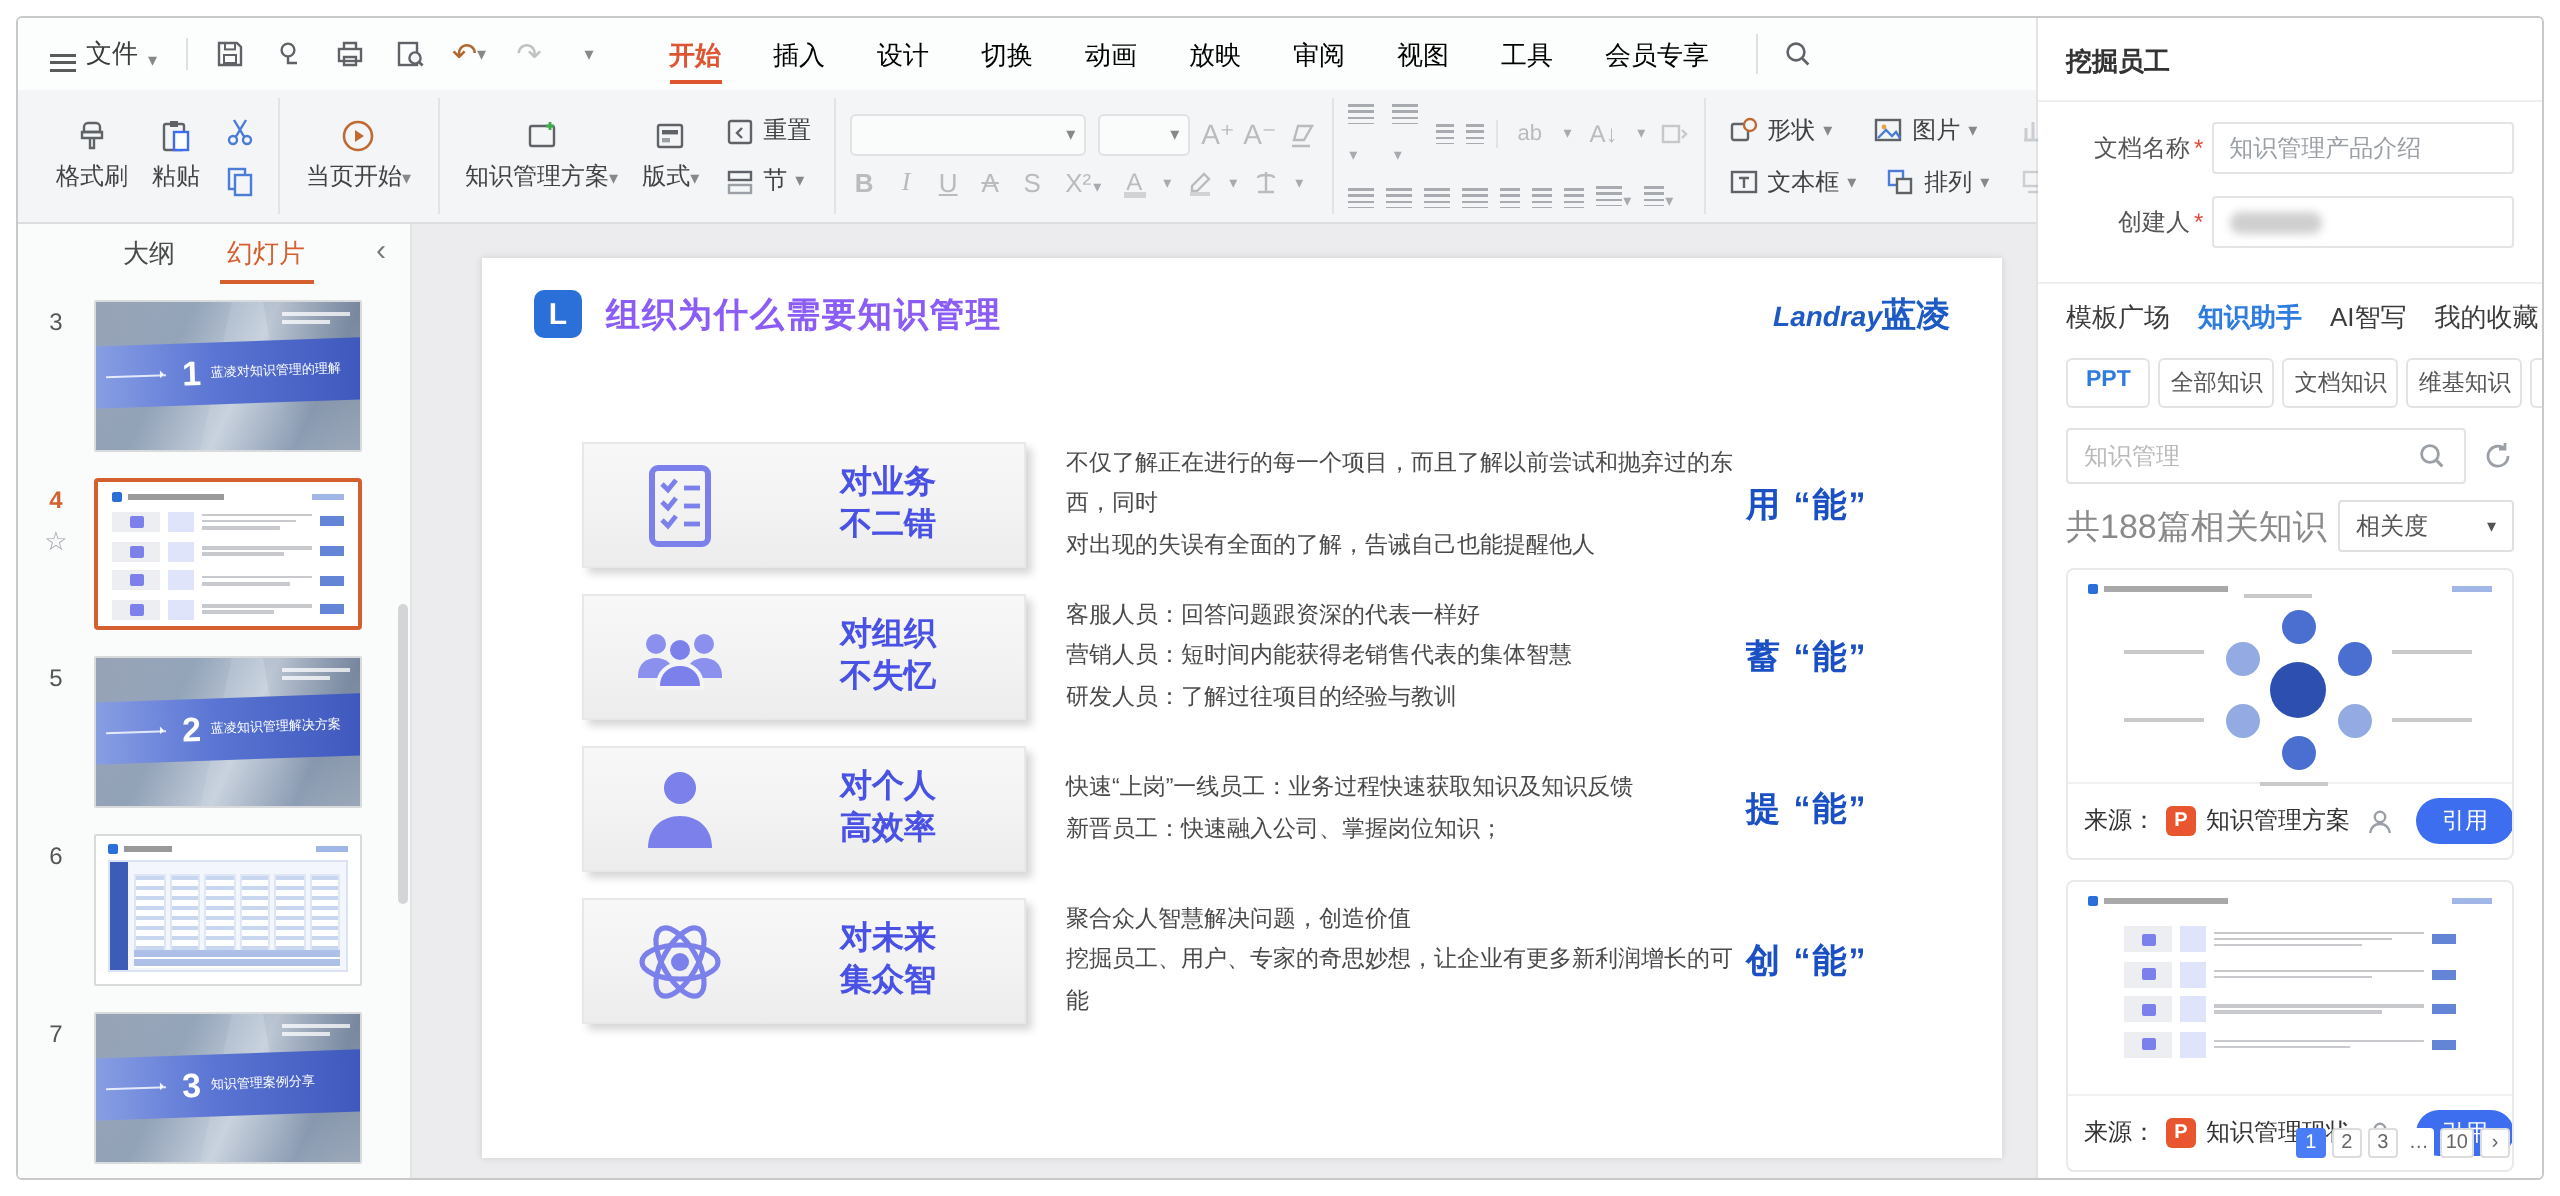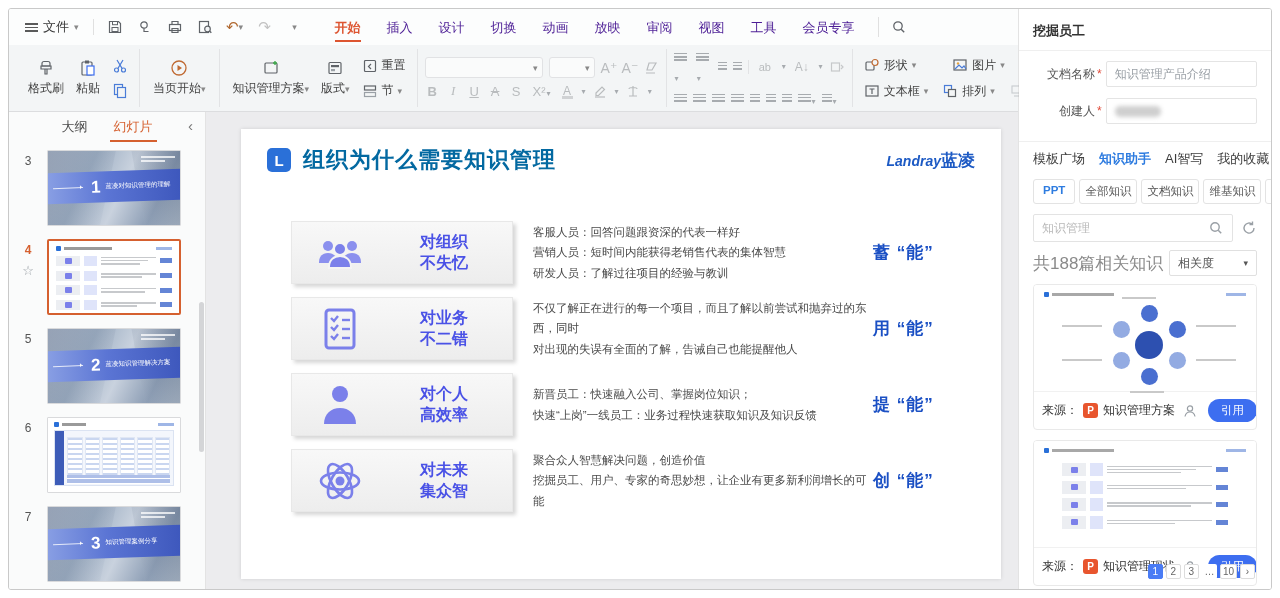--- a/index.html
+++ b/index.html
@@ -2,31 +2,31 @@
 <html><head>
 <meta charset="utf-8">
 <style>
   * { margin:0; padding:0; box-sizing:border-box; }
   html,body { width:1280px; height:598px; font-family:"Liberation Sans","DejaVu Sans",sans-serif; background:#fff; }
   .screen { position:relative; width:1280px; height:598px; background:#fff; overflow:hidden; }
   .window { position:absolute; left:8px; top:8px; width:1264px; height:582px; border:1px solid #c9c9c9; border-radius:3px; background:#fff; overflow:hidden; display:flex; }
   .left-app { width:1010px; height:100%; display:flex; flex-direction:column; border-right:1px solid #e3e3e3; }
   
   .menubar { height:36px; background:#fcfdfd; display:flex; align-items:center; padding:0 10px; flex:0 0 auto; }
-  .mb-file { display:flex; align-items:center; gap:5px; font-size:13px; color:#3a3a3a; padding:0 6px; cursor:pointer; }
+  .mb-file { display:flex; align-items:flex-end; gap:5px; font-size:13px; color:#3a3a3a; padding:0 6px; cursor:pointer; }
   .hamb { width:13px; height:9px; background:repeating-linear-gradient(to bottom,#5a5a5a 0 1.5px,transparent 1.5px 3.75px); }
   .car { font-size:9px; color:#888; }
   .mb-sep { width:1px; height:16px; background:#e0e0e0; margin:0 8px; }
   .qbar { display:flex; align-items:center; gap:4px; }
   .qbtn { width:26px; height:24px; display:flex; align-items:center; justify-content:center; border-radius:3px; cursor:pointer; }
   .qbtn svg { display:block; }
   .undo { color:#b0682f; font-size:15px; }
   .redo { color:#c2c2c2; font-size:15px; }
   .tabs { display:flex; align-items:center; margin-left:14px; }
-  .tab { font-size:13px; color:#4c1d95; padding:9px 13px 7px; cursor:pointer; position:relative; white-space:nowrap; }
+  .tab { font-size:13px; color:#000000; padding:9px 13px 7px; cursor:pointer; position:relative; white-space:nowrap; }
   .tab.active { color:#dd5531; font-weight:bold; }
   .tab.active::after { content:""; position:absolute; left:13px; right:13px; bottom:2px; height:2px; background:#dd5531; }
   .mb-search { margin-left:10px; padding-left:12px; border-left:1px solid #e0e0e0; height:20px; display:flex; align-items:center; cursor:pointer; }
   
   .toolbar { height:67px; background:#f3f5f6; border-bottom:1px solid #dcdddf; display:flex; align-items:stretch; padding:4px 6px; flex:0 0 auto; }
   .tg { display:flex; align-items:center; padding:0 7px; position:relative; }
   .tg + .tg { border-left:1px solid #e2e3e5; }
   .bigbtn { display:flex; flex-direction:column; align-items:center; justify-content:center; gap:3px; padding:2px 6px; font-size:12px; color:#424242; cursor:pointer; border-radius:3px; white-space:nowrap; }
   .minicol { display:flex; flex-direction:column; gap:4px; margin-left:2px; }
   .sbtn { display:flex; align-items:center; gap:4px; font-size:12px; color:#424242; cursor:pointer; padding:2px 4px; border-radius:3px; white-space:nowrap; }
@@ -89,21 +89,21 @@
   .m6-side { width:9px; background:#3d5cb8; }
   .m6-cols { flex:1; padding:6px 3px 2px; display:flex; gap:2px; }
   .m6-col { flex:1; background:repeating-linear-gradient(to bottom,#c9d6f0 0 2px,#fff 2px 5px); border:0.5px solid #e0e7f4; }
   .m6-bot { position:absolute; left:12px; right:3px; bottom:1px; height:9px; background:repeating-linear-gradient(to bottom,#aebfe8 0 3.5px,#fff 3.5px 4.5px); }
   .tp-scroll { position:absolute; right:1px; top:190px; width:5px; height:150px; background:#d4d5d7; border-radius:3px; cursor:pointer; }
   
   .canvas { flex:1; background:#ececee; position:relative; }
   .slide { position:absolute; left:35px; top:17px; width:760px; height:450px; background:#fff; box-shadow:0 0 4px rgba(0,0,0,.12); }
   .sl-head { display:flex; align-items:center; padding:16px 26px 0; }
   .sl-badge { width:24px; height:24px; background:#2a70d8; border-radius:5px; color:#fff; font-weight:bold; font-size:15px; display:flex; align-items:center; justify-content:center; margin-right:12px; }
-  .sl-title { font-size:22px; font-weight:bold; color:#0369a1; letter-spacing:1px;font-family:Liberation Mono, monospace; }
+  .sl-title { font-size:17px; font-weight:bold; color:#8b5cf6; letter-spacing:1px;font-family:Liberation Mono, monospace; }
   .sl-logo { margin-left:auto; font-size:14px; font-weight:bold; color:#1d5ac4; font-style:italic; }
   .sl-logo .cn { font-style:normal; font-size:17px; }
   .sl-rows { position:absolute; left:50px; right:40px; top:92px; display:flex; flex-direction:column; gap:13px; }
   .srow { display:flex; align-items:stretch; height:63px; }
   .sbox { width:222px; background:linear-gradient(180deg,#f8f8f8,#ededed); border:1px solid #e8e8e8; box-shadow:3px 3px 4px rgba(0,0,0,.16); display:flex; align-items:center; }
   .sbox .icw { width:96px; display:flex; align-items:center; justify-content:center; }
   .sbox .lbl { flex:1; text-align:center; font-size:16px; font-weight:bold; color:#4a52e6; line-height:1.3; padding-right:12px; }
   .sdesc { flex:1; padding-left:20px; display:flex; flex-direction:column; justify-content:center; font-size:11.5px; color:#4a4a4a; line-height:1.75; }
   .stag { width:88px; display:flex; align-items:center; justify-content:flex-start; font-size:17px; font-weight:bold; color:#1b50c4; white-space:nowrap; letter-spacing:1px; }
   
@@ -372,21 +372,21 @@
             <span class="li sm"></span>
             <span class="li sm"></span>
             <span><span class="li"></span><span class="licar">▾</span></span>
             <span><span class="li sm"></span><span class="licar">▾</span></span>
           </div>
         </div>
       </div>
 
       <div class="tg">
         <div class="rows2">
-          <div class="hrow" style="gap:28px">
+          <div class="hrow" style="gap:12px">
             <span class="sbtn">
               <svg class="ico16" viewBox="0 0 16 16">
                     <rect x="2" y="5" width="8" height="8" rx="1" fill="none" stroke="#5f6368" stroke-width="1.2"></rect>
                     <circle cx="11" cy="5.5" r="3" fill="#f3f5f6" stroke="#c06a33" stroke-width="1.2"></circle>
                   </svg>
               <span>形状</span>
                   <span class="car">▾</span>
             </span>
             <span class="sbtn">
               <svg class="ico16" viewBox="0 0 16 16">
@@ -616,20 +616,44 @@
             <div class="sl-badge">L</div>
             <div class="sl-title">组织为什么需要知识管理</div>
             <div class="sl-logo"><span>Landray</span><span class="cn">蓝凌</span></div>
           </div>
 
           <div class="sl-rows">
 
             <div class="srow">
               <div class="sbox">
                 <span class="icw">
+                  <svg width="40" height="44" viewBox="0 0 40 44">
+                    <rect x="6" y="3" width="28" height="38" rx="3" fill="none" stroke="#7b80ea" stroke-width="3"></rect>
+                    <g stroke="#7b80ea" stroke-width="2.4" fill="none">
+                      <path d="M11 11l3 3 4-5"></path>
+                          <path d="M22 13h8"></path>
+                      <path d="M11 20l3 3 4-5"></path>
+                          <path d="M22 22h8"></path>
+                      <path d="M11 29l3 3 4-5"></path>
+                          <path d="M22 31h8"></path>
+                    </g>
+                  </svg>
+                </span>
+                <span class="lbl"><span>对业务</span><br><span>不二错</span></span>
+              </div>
+              <div class="sdesc">
+                <div>不仅了解正在进行的每一个项目，而且了解以前尝试和抛弃过的东西，同时</div>
+                    <div>对出现的失误有全面的了解，告诫自己也能提醒他人</div>
+              </div>
+              <div class="stag">用 “能”</div>
+            </div>
+
+            <div class="srow">
+              <div class="sbox">
+                <span class="icw">
                   <svg width="48" height="36" viewBox="0 0 48 36">
                     <g fill="#8b90ee">
                           <circle cx="12" cy="11" r="5"></circle>
                           <path d="M3 27c0-6 4-9 9-9s9 3 9 9v1H3z"></path>
                           <circle cx="36" cy="11" r="5"></circle>
                           <path d="M27 27c0-6 4-9 9-9s9 3 9 9v1H27z"></path>
                         </g>
                     <g fill="#7b80ea" stroke="#f4f4f4" stroke-width="2">
                           <circle cx="24" cy="14" r="6"></circle>
                           <path d="M13 32c0-7 5-11 11-11s11 4 11 11v1H13z"></path>
@@ -642,54 +666,30 @@
                 <div>客服人员：回答问题跟资深的代表一样好</div>
                     <div>营销人员：短时间内能获得老销售代表的集体智慧</div>
                     <div>研发人员：了解过往项目的经验与教训</div>
               </div>
               <div class="stag">蓄 “能”</div>
             </div>
 
             <div class="srow">
               <div class="sbox">
                 <span class="icw">
-                  <svg width="40" height="44" viewBox="0 0 40 44">
-                    <rect x="6" y="3" width="28" height="38" rx="3" fill="none" stroke="#7b80ea" stroke-width="3"></rect>
-                    <g stroke="#7b80ea" stroke-width="2.4" fill="none">
-                      <path d="M11 11l3 3 4-5"></path>
-                          <path d="M22 13h8"></path>
-                      <path d="M11 20l3 3 4-5"></path>
-                          <path d="M22 22h8"></path>
-                      <path d="M11 29l3 3 4-5"></path>
-                          <path d="M22 31h8"></path>
-                    </g>
-                  </svg>
-                </span>
-                <span class="lbl"><span>对业务</span><br><span>不二错</span></span>
-              </div>
-              <div class="sdesc">
-                <div>不仅了解正在进行的每一个项目，而且了解以前尝试和抛弃过的东西，同时</div>
-                    <div>对出现的失误有全面的了解，告诫自己也能提醒他人</div>
-              </div>
-              <div class="stag">用 “能”</div>
-            </div>
-
-            <div class="srow">
-              <div class="sbox">
-                <span class="icw">
                   <svg width="40" height="42" viewBox="0 0 40 42">
                     <circle cx="20" cy="10" r="8" fill="#7b80ea"></circle>
                     <path d="M4 40c0-10 7-16 16-16s16 6 16 16z" fill="#7b80ea"></path>
                   </svg>
                 </span>
                 <span class="lbl"><span>对个人</span><br><span>高效率</span></span>
               </div>
               <div class="sdesc">
-                <div>新晋员工：快速融入公司、掌握岗位知识；</div>
-                    <div>快速“上岗”一线员工：业务过程快速获取知识及知识反馈</div>
+                <div>快速“上岗”一线员工：业务过程快速获取知识及知识反馈</div>
+                    <div>新晋员工：快速融入公司、掌握岗位知识；</div>
               </div>
               <div class="stag">提 “能”</div>
             </div>
 
             <div class="srow">
               <div class="sbox">
                 <span class="icw">
                   <svg width="46" height="46" viewBox="0 0 46 46">
                     <g fill="none" stroke="#7b80ea" stroke-width="2.6">
                       <ellipse cx="23" cy="23" rx="19" ry="8.5"></ellipse>

